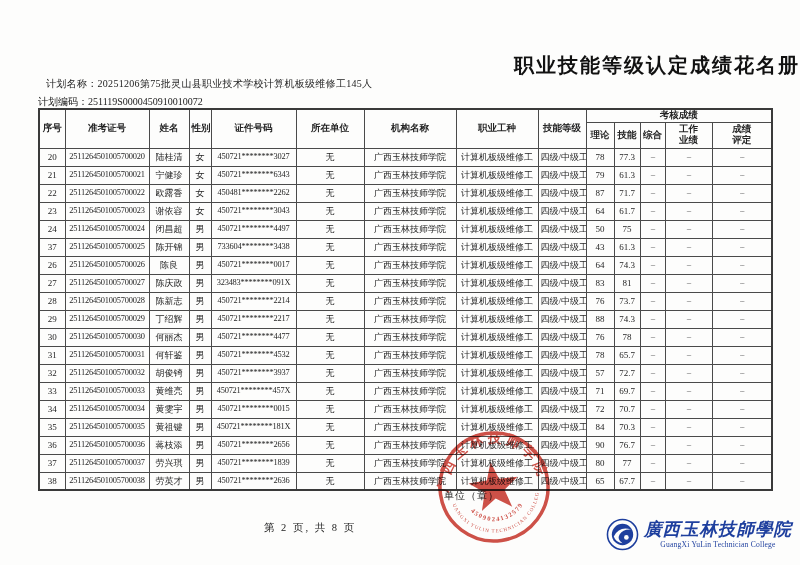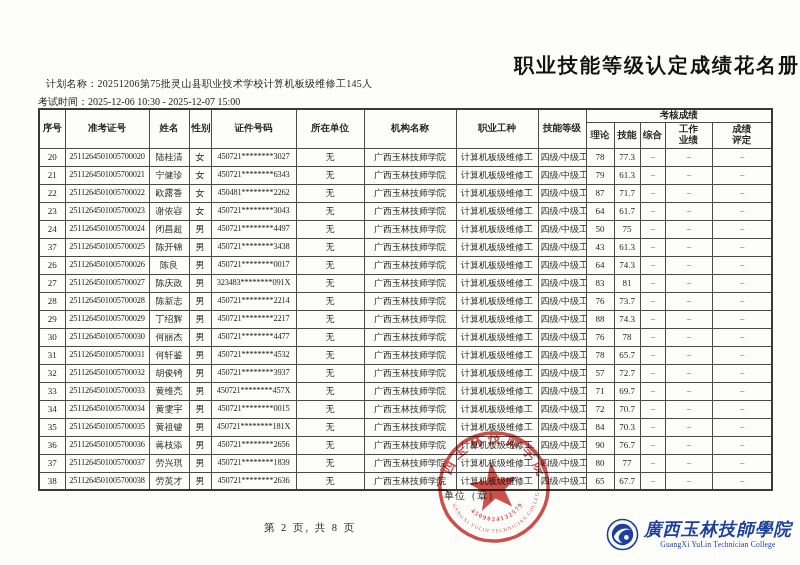--- a/index.html
+++ b/index.html
@@ -66,21 +66,21 @@
 </head>
 <body>
 
 <div class="page">
 
   <div class="title">职业技能等级认定成绩花名册</div>
 
   <div class="meta-plan-name"><span>计划名称：</span><span>20251206第75批灵山县职业技术学校计算机板级维修工145人</span></div>
 
   <div class="meta-line2">
-    <span><span>考试时间：</span><span>2025-12-06 10:30 - 2025-12-07 15:00</span></span>
+    <span><span>计划编码：</span><span>251119S0000450910010072</span></span>
   </div>
 
   <table class="roster">
     <colgroup>
       <col style="width:26px">
         <col style="width:84px">
         <col style="width:40px">
         <col style="width:22px">
       <col style="width:85px">
         <col style="width:68px">
@@ -193,21 +193,21 @@
           <td class="score">75</td>
           <td class="score dash">--</td>
           <td class="score dash">--</td>
           <td class="score dash">--</td>
         </tr>
         <tr>
           <td>37</td>
           <td class="num-tight">2511264501005700025</td>
           <td>陈开锦</td>
           <td>男</td>
-          <td class="num-tight">450721********3438</td>
+          <td class="num-tight">733604********3438</td>
           <td>无</td>
           <td>广西玉林技师学院</td>
           <td>计算机板级维修工</td>
           <td>四级/中级工</td>
           <td class="score">43</td>
           <td class="score">61.3</td>
           <td class="score dash">--</td>
           <td class="score dash">--</td>
           <td class="score dash">--</td>
         </tr>

